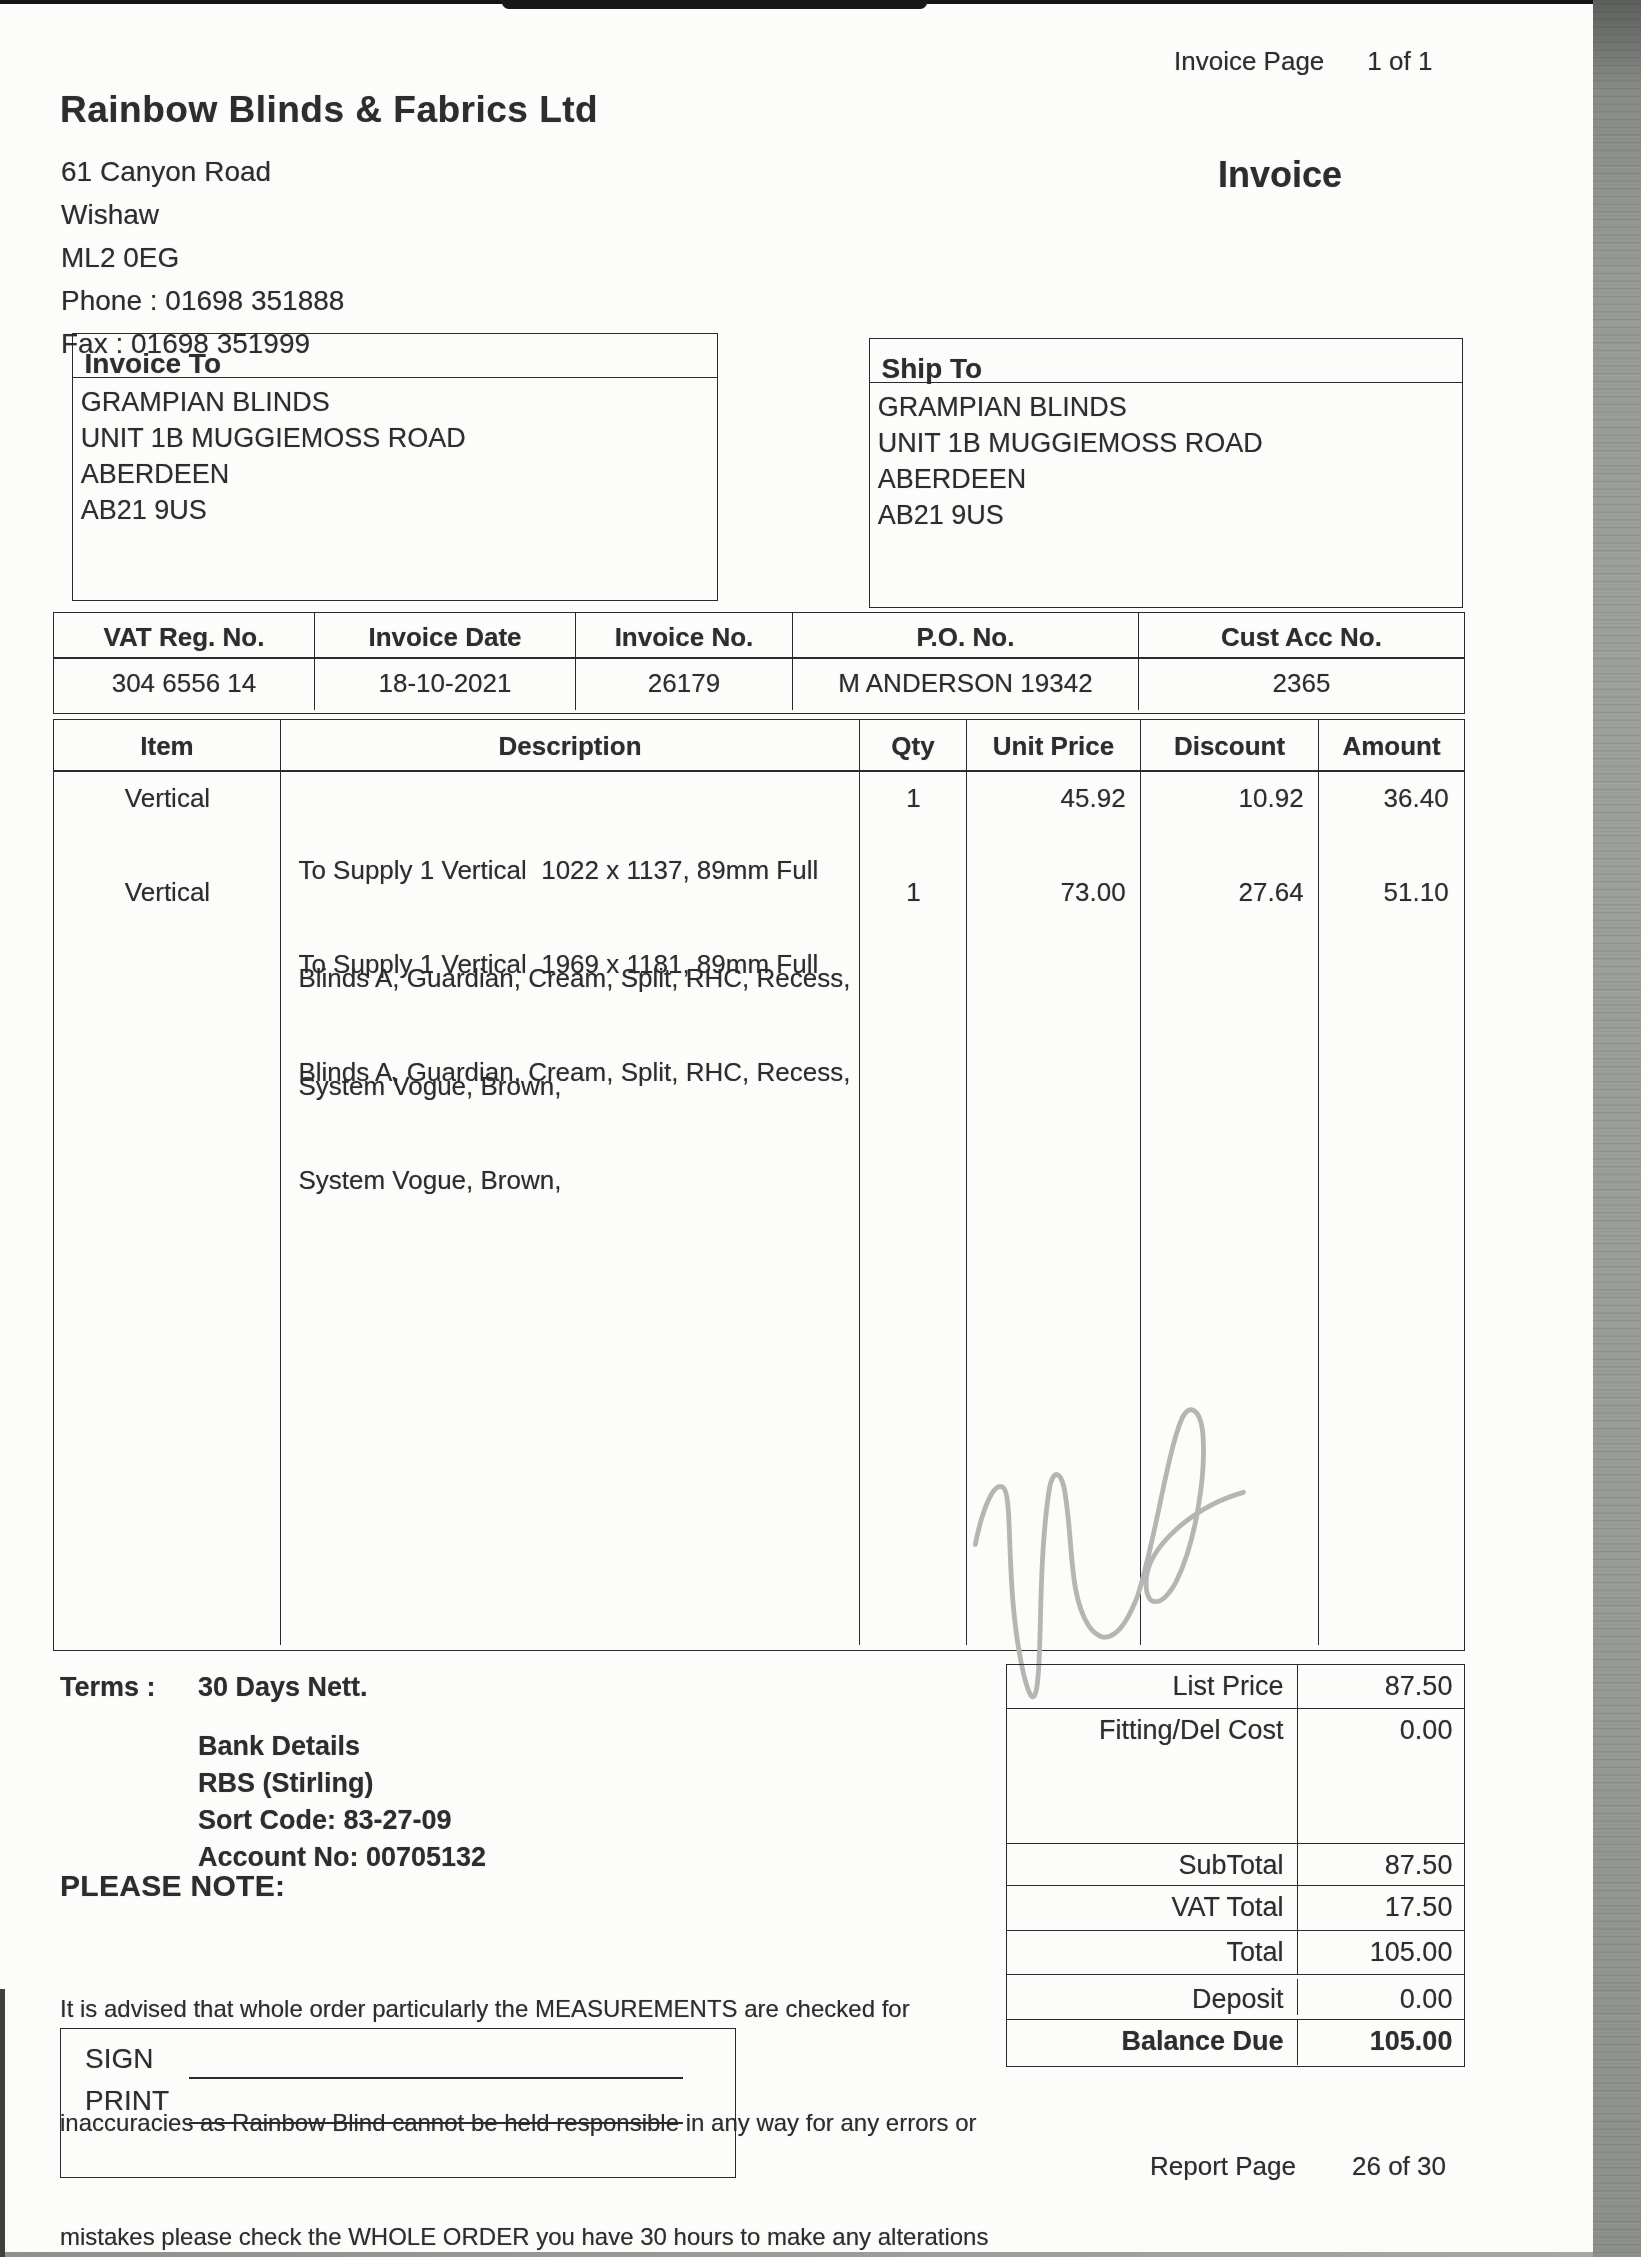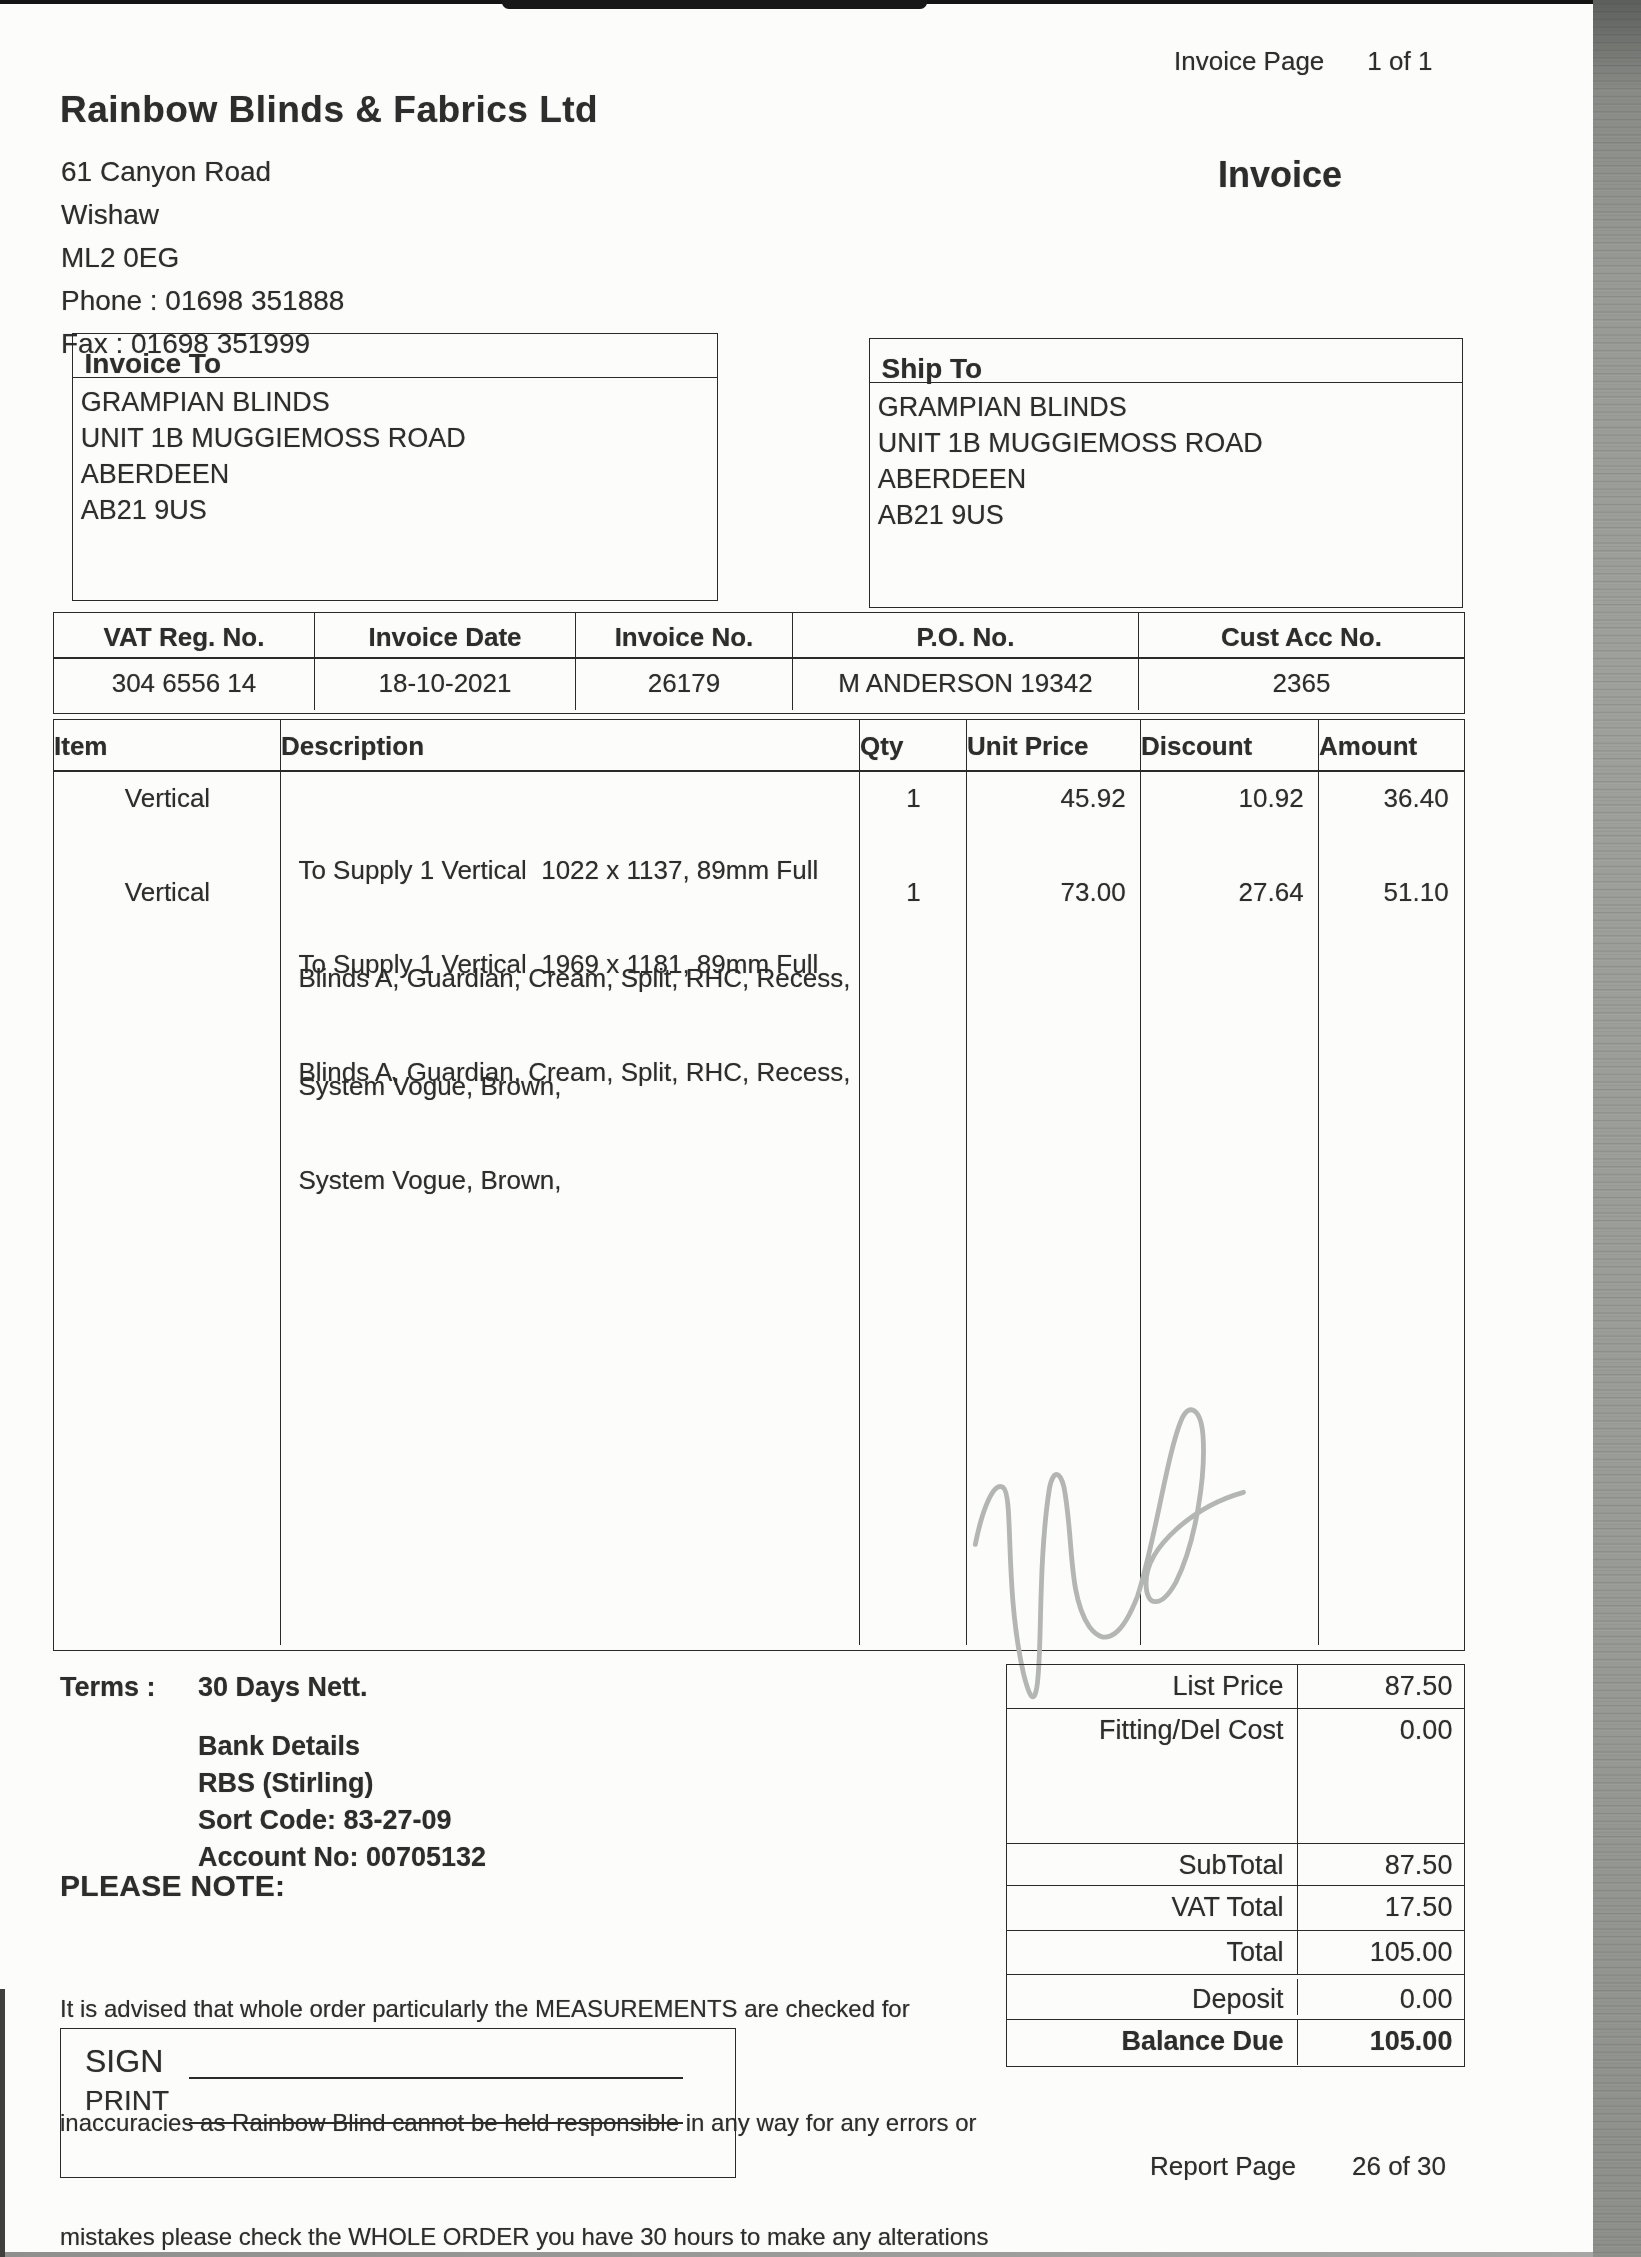--- a/index.html
+++ b/index.html
@@ -42,21 +42,21 @@
   .meta-row.h{height:44px;border-bottom:2.9px solid #2a2a2a;}
   .meta-row.v{height:51px;}
   .meta-cell{border-right:1.9px solid #2a2a2a;text-align:center;font-size:26px;padding-top:8.7px;box-sizing:border-box;}
   .meta-cell:last-child{border-right:none;}
   .meta-row.h .meta-cell{font-weight:bold;}
 
   
   .items-table{left:53px;top:719px;width:1412px;height:932px;border:1.9px solid #2a2a2a;box-sizing:border-box;}
   .items-grid{display:grid;grid-template-columns:227px 579px 107px 174px 178px 1fr;}
   .items-head{height:50px;border-bottom:2.9px solid #2a2a2a;}
-  .items-head .cell{border-right:1.9px solid #2a2a2a;font-weight:bold;font-size:26px;padding-top:10.6px;box-sizing:border-box;}
+  .items-head .cell{border-right:1.9px solid #2a2a2a;font-weight:bold;font-size:26px;text-align:center;padding-top:10.6px;box-sizing:border-box;}
   .items-head .cell:last-child{border-right:none;}
   .items-cols{position:absolute;left:0;top:50px;width:100%;height:875px;}
   .items-cols .col{border-right:1.9px solid #2a2a2a;height:100%;box-sizing:border-box;}
   .items-cols .col:last-child{border-right:none;}
   .item-row{position:absolute;left:0;width:100%;font-size:26px;line-height:36px;}
   .item-row .c-item{text-align:center;}
   .item-row .c-desc{padding-left:17.4px;white-space:pre;}
   .item-row .c-qty{text-align:center;}
   .item-row .c-num{text-align:right;padding-right:15.4px;}
 
@@ -72,21 +72,21 @@
 
   
   .terms-label{left:60px;top:1672px;font-size:27px;font-weight:bold;}
   .terms-value{left:198px;top:1672px;font-size:27px;font-weight:bold;}
   .bank-details{left:198px;top:1728px;font-size:27px;font-weight:bold;line-height:37px;}
   .please-note{left:60px;top:1869px;font-size:30px;font-weight:bold;letter-spacing:0.3px;}
   .note-par{left:60px;top:1914px;font-size:24px;line-height:38px;white-space:pre;}
 
   
   .sign-box{left:60px;top:2028px;width:676px;height:150px;border:1.9px solid #2a2a2a;box-sizing:border-box;}
-  .sign-label{position:absolute;left:24px;top:13.5px;font-size:32px;}
+  .sign-label{position:absolute;left:24px;top:13.5px;font-size:28px;}
   .print-label{position:absolute;left:24px;top:56px;font-size:28px;}
   .write-line{position:absolute;left:128px;width:494px;height:1.9px;background:#2a2a2a;}
   .sign-line{top:48px;}
   .print-line{top:93px;}
 
   
   .report-page{left:1150px;top:2151px;font-size:26px;display:flex;gap:56px;}
 </style>
 </head>
 <body>

